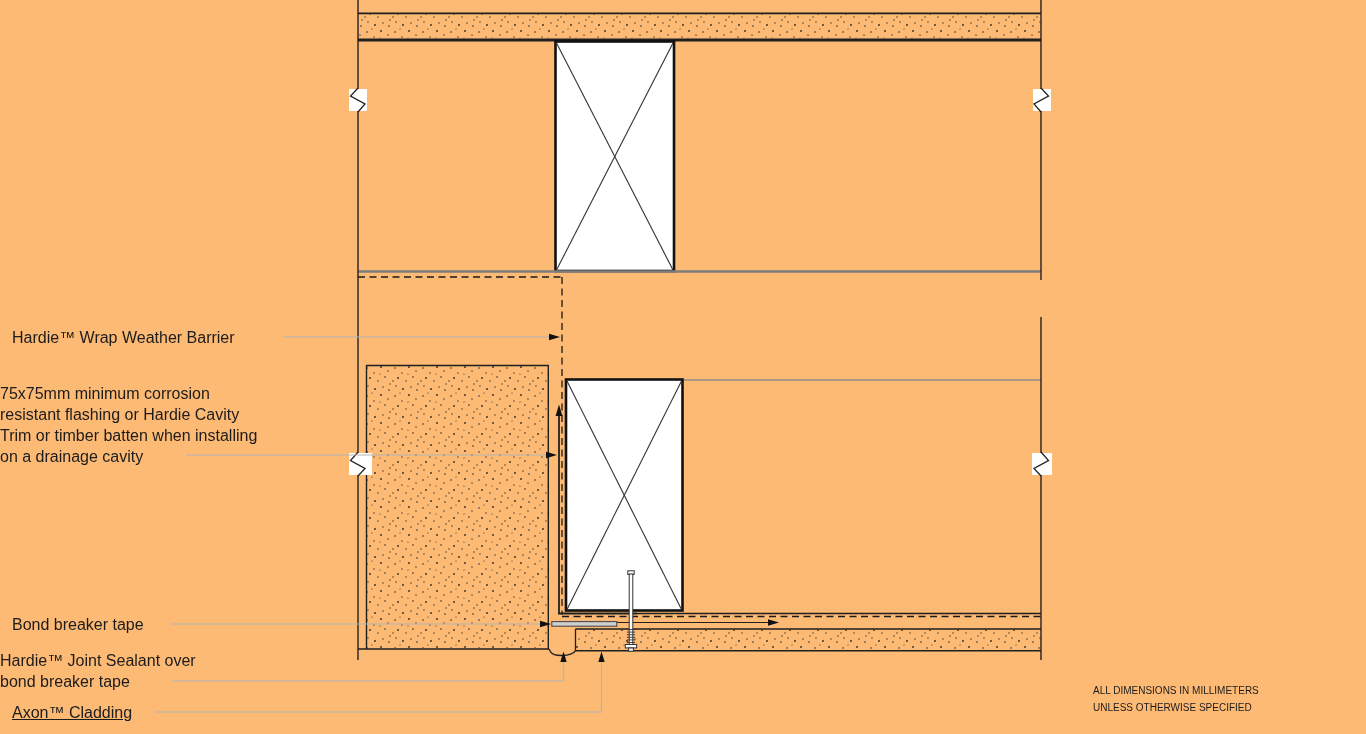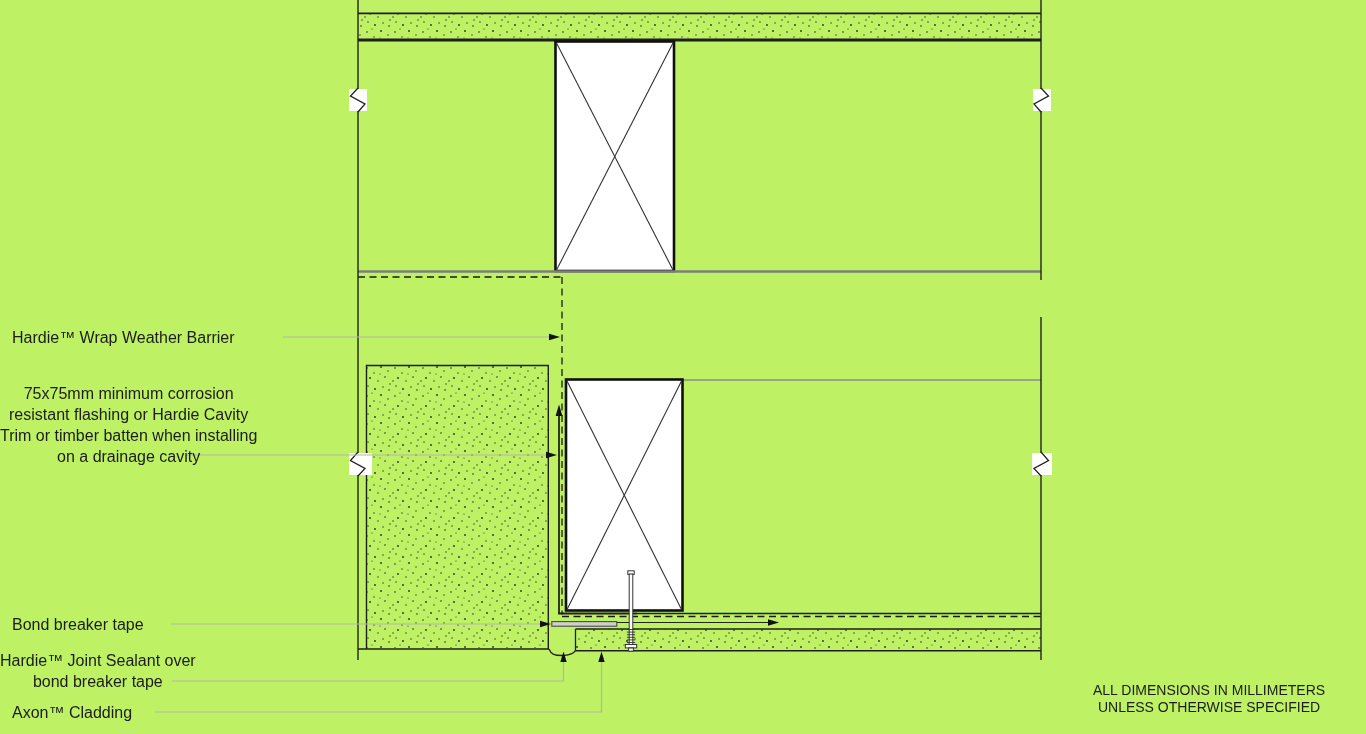--- a/index.html
+++ b/index.html
@@ -1,26 +1,26 @@
 <!DOCTYPE html>
 <html><head>
 <meta charset="utf-8">
 <style>
   html,body{margin:0;padding:0;background:#ffffff;}
   .canvas{
-    position:relative;width:1366px;height:734px;background:#bef264;
-    font-family:"Liberation Sans",sans-serif;overflow:hidden;text-align:center;
+    position:relative;width:1366px;height:734px;background:#fdba74;
+    font-family:"Liberation Sans",sans-serif;overflow:hidden;
   }
   .canvas svg{position:absolute;left:0;top:0;}
   .lbl{
     position:absolute;color:#1c1c1c;font-size:16px;line-height:21px;
     white-space:pre-line;letter-spacing:0;
   }
   .note{
-    position:absolute;color:#1c1c1c;font-size:14px;line-height:17px;
+    position:absolute;color:#1c1c1c;font-size:10px;line-height:17px;
     white-space:pre-line;
   }
 </style>
 </head>
 <body>
 
 <div class="canvas">
 
 <svg width="1366" height="734" viewBox="0 0 1366 734">
   <defs>
@@ -181,18 +181,18 @@
 <div class="lbl" style="left:0;top:383px;">75x75mm minimum corrosion
 resistant flashing or Hardie Cavity
 Trim or timber batten when installing
 on a drainage cavity</div>
 
 <div class="lbl" style="left:12px;top:614px;">Bond breaker tape</div>
 
 <div class="lbl" style="left:0;top:650px;">Hardie™ Joint Sealant over
 bond breaker tape</div>
 
-<div class="lbl" style="left:12px;top:702px;">Axon™ Cladding</div>
+<div class="lbl" style="left:12px;top:702px;text-decoration:underline;">Axon™ Cladding</div>
 
 <div class="note" style="left:1093px;top:682px;">ALL DIMENSIONS IN MILLIMETERS
 UNLESS OTHERWISE SPECIFIED</div>
 
 </div>
 
 </body></html>

